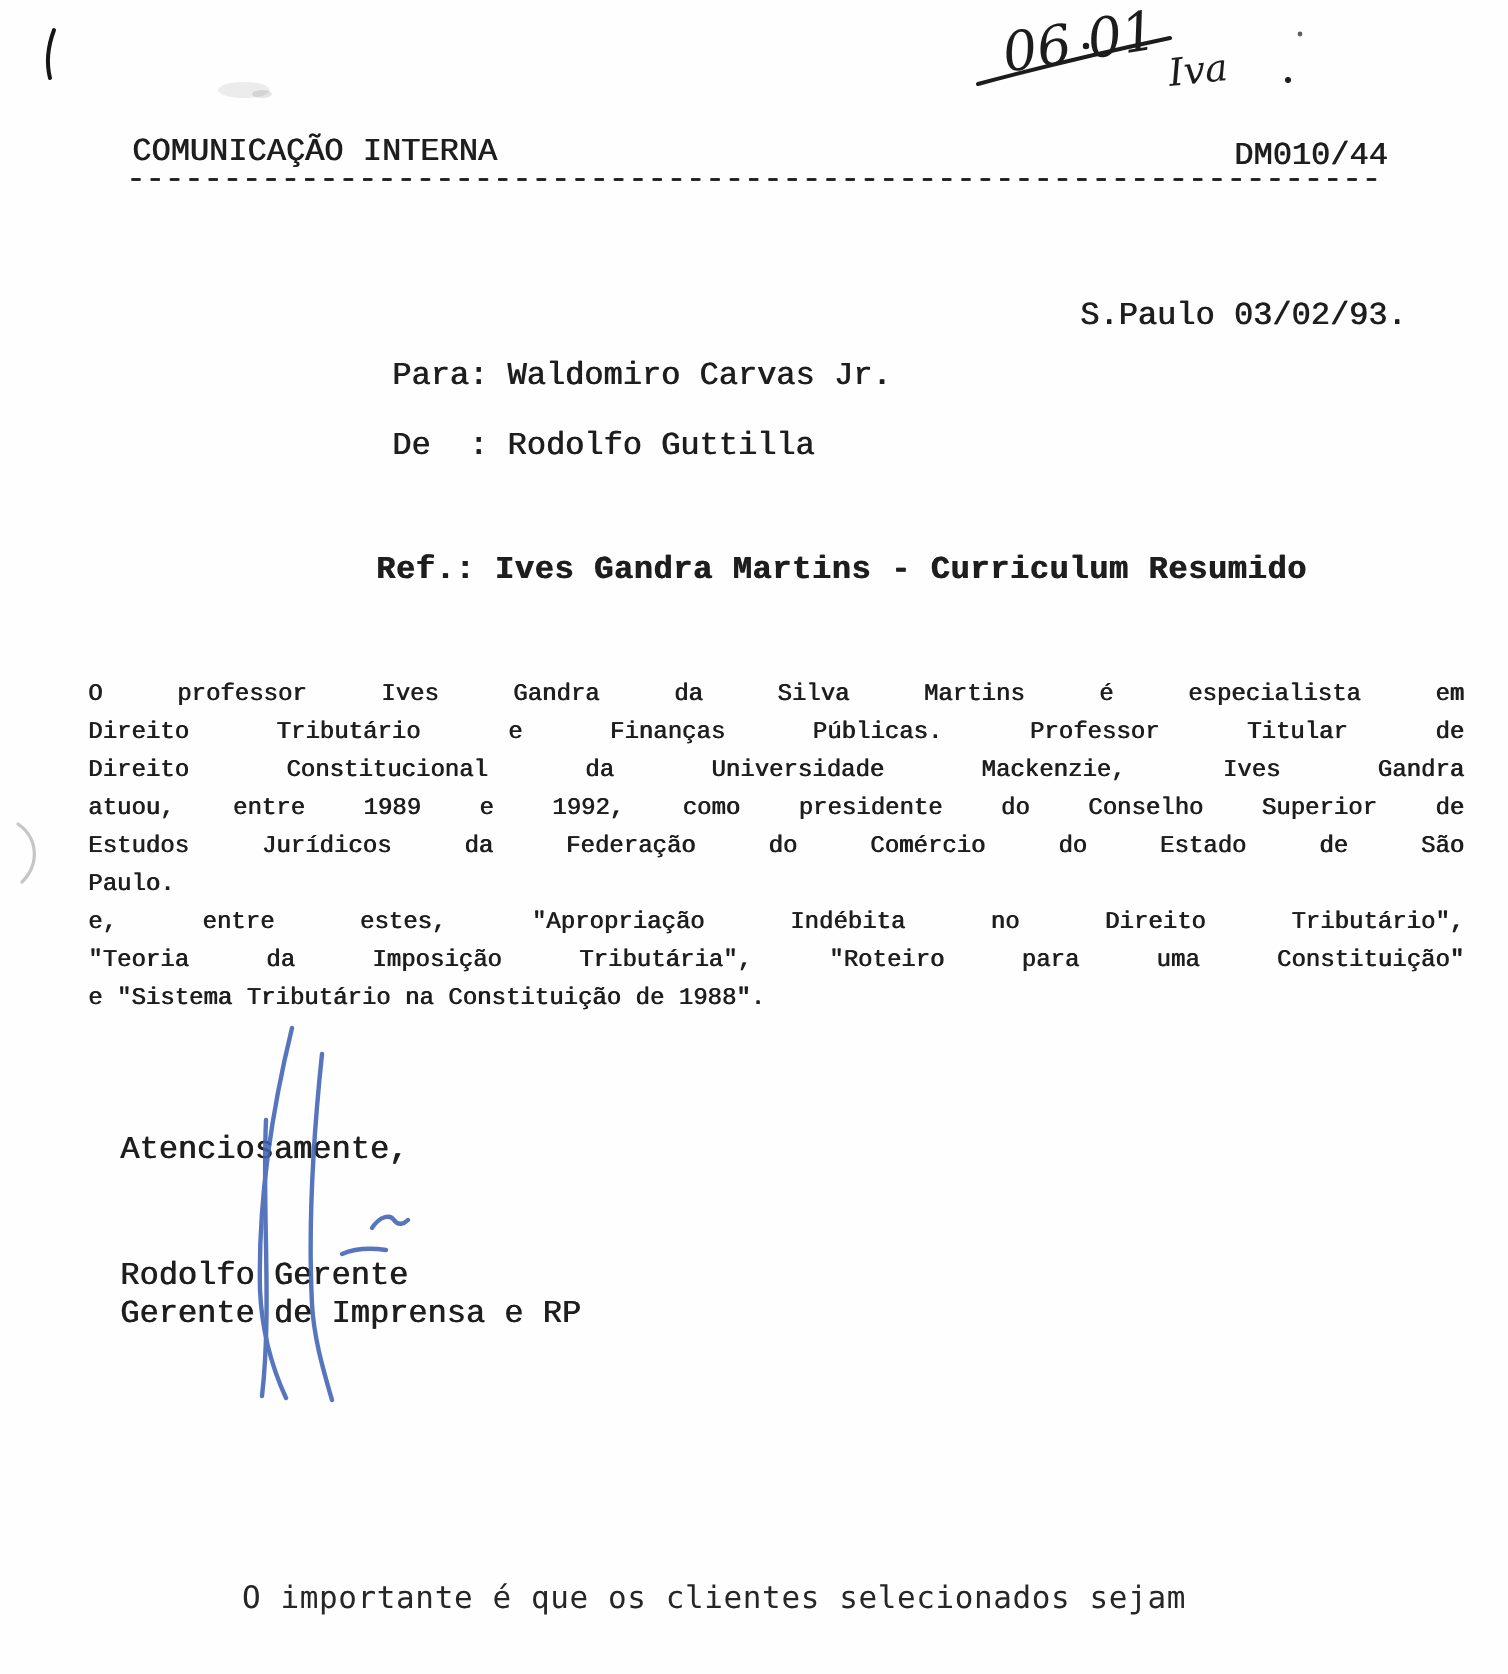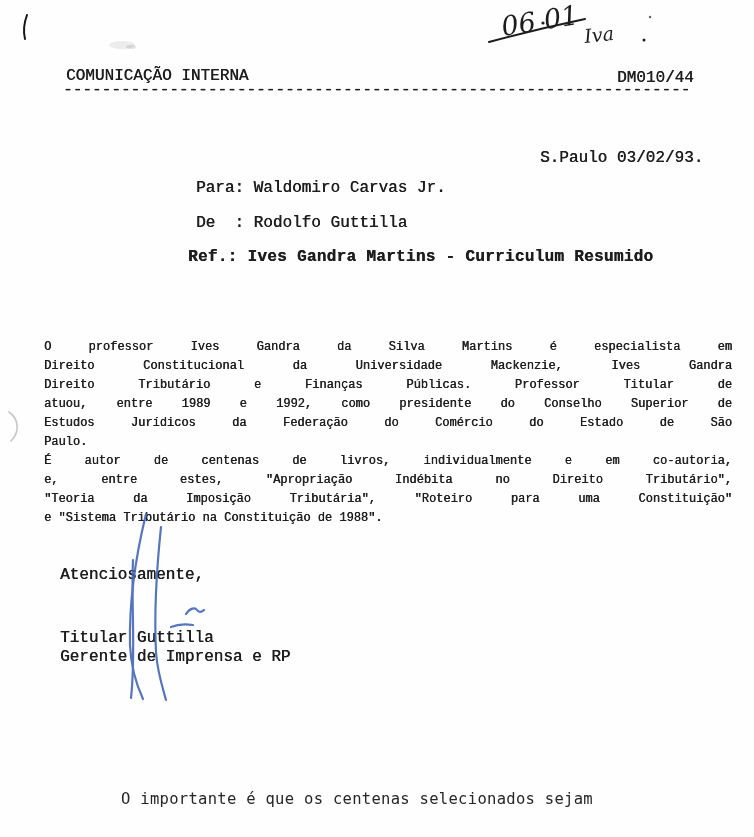--- a/index.html
+++ b/index.html
@@ -56,44 +56,43 @@
 
 <div class="page">
 
   <div class="typed" style="left:66px;top:67px;">COMUNICAÇÃO INTERNA</div>
   <div class="typed" style="left:617px;top:69px;">DM010/44</div>
   <div class="typed" style="left:63px;top:81px;letter-spacing:0.05px;">-----------------------------------------------------------------</div>
   <div class="typed" style="left:540px;top:104px;margin-top:45px;">S.Paulo 03/02/93.</div>
 
   <div class="typed" style="left:196px;top:214px;">De  : Rodolfo Guttilla</div>
   <div class="typed" style="left:196px;top:179px;">Para: Waldomiro Carvas Jr.</div>
-  <div class="typed bold" style="left:188px;top:248px;">Ref.: Ives Gandra Martins - Curriculum Resumido</div>
+  <div class="typed bold" style="left:188px;top:276px;">Ref.: Ives Gandra Martins - Curriculum Resumido</div>
 
   <div class="para" style="left:44px;top:338px;">
     <div class="jline">O professor Ives Gandra da Silva Martins é especialista em</div>
+    <div class="jline">Direito Tributário e Finanças Públicas. Professor Titular de</div>
     <div class="jline">Direito Constitucional da Universidade Mackenzie, Ives Gandra</div>
-    <div class="jline">Direito Tributário e Finanças Públicas. Professor Titular de</div>
     <div class="jline">atuou, entre 1989 e 1992, como presidente do Conselho Superior de</div>
     <div class="jline">Estudos Jurídicos da Federação do Comércio do Estado de São</div>
     <div class="nline">Paulo.</div>
   </div>
 
   <div class="para" style="left:44px;top:452px;">
-    <div class="jline">É autor de centenas de livros, individualmente e em co-autoria,</div>
     <div class="jline">e, entre estes, "Apropriação Indébita no Direito Tributário",</div>
     <div class="jline">"Teoria da Imposição Tributária", "Roteiro para uma Constituição"</div>
     <div class="nline">e "Sistema Tributário na Constituição de 1988".</div>
   </div>
 
   <div class="typed" style="left:60px;top:566px;">Atenciosamente,</div>
-  <div class="typed" style="left:60px;top:629px;">Titular Guttilla</div>
+  <div class="typed" style="left:60px;top:629px;">Rodolfo Gerente</div>
   <div class="typed" style="left:60px;top:648px;">Gerente de Imprensa e RP</div>
 
   <div class="footer-note">
-    <div>O importante é que os centenas selecionados sejam</div>
+    <div>O importante é que os clientes selecionados sejam</div>
     
     
     
   </div>
 
   <svg class="overlay" width="754" height="837" viewBox="0 0 754 837">
 
     <path d="M27,15 C24,23 23,31 25,39" stroke="#161616" stroke-width="2" fill="none" stroke-linecap="round"></path>
 
     <ellipse cx="122" cy="45" rx="13" ry="4" fill="#000" opacity="0.07"></ellipse>

